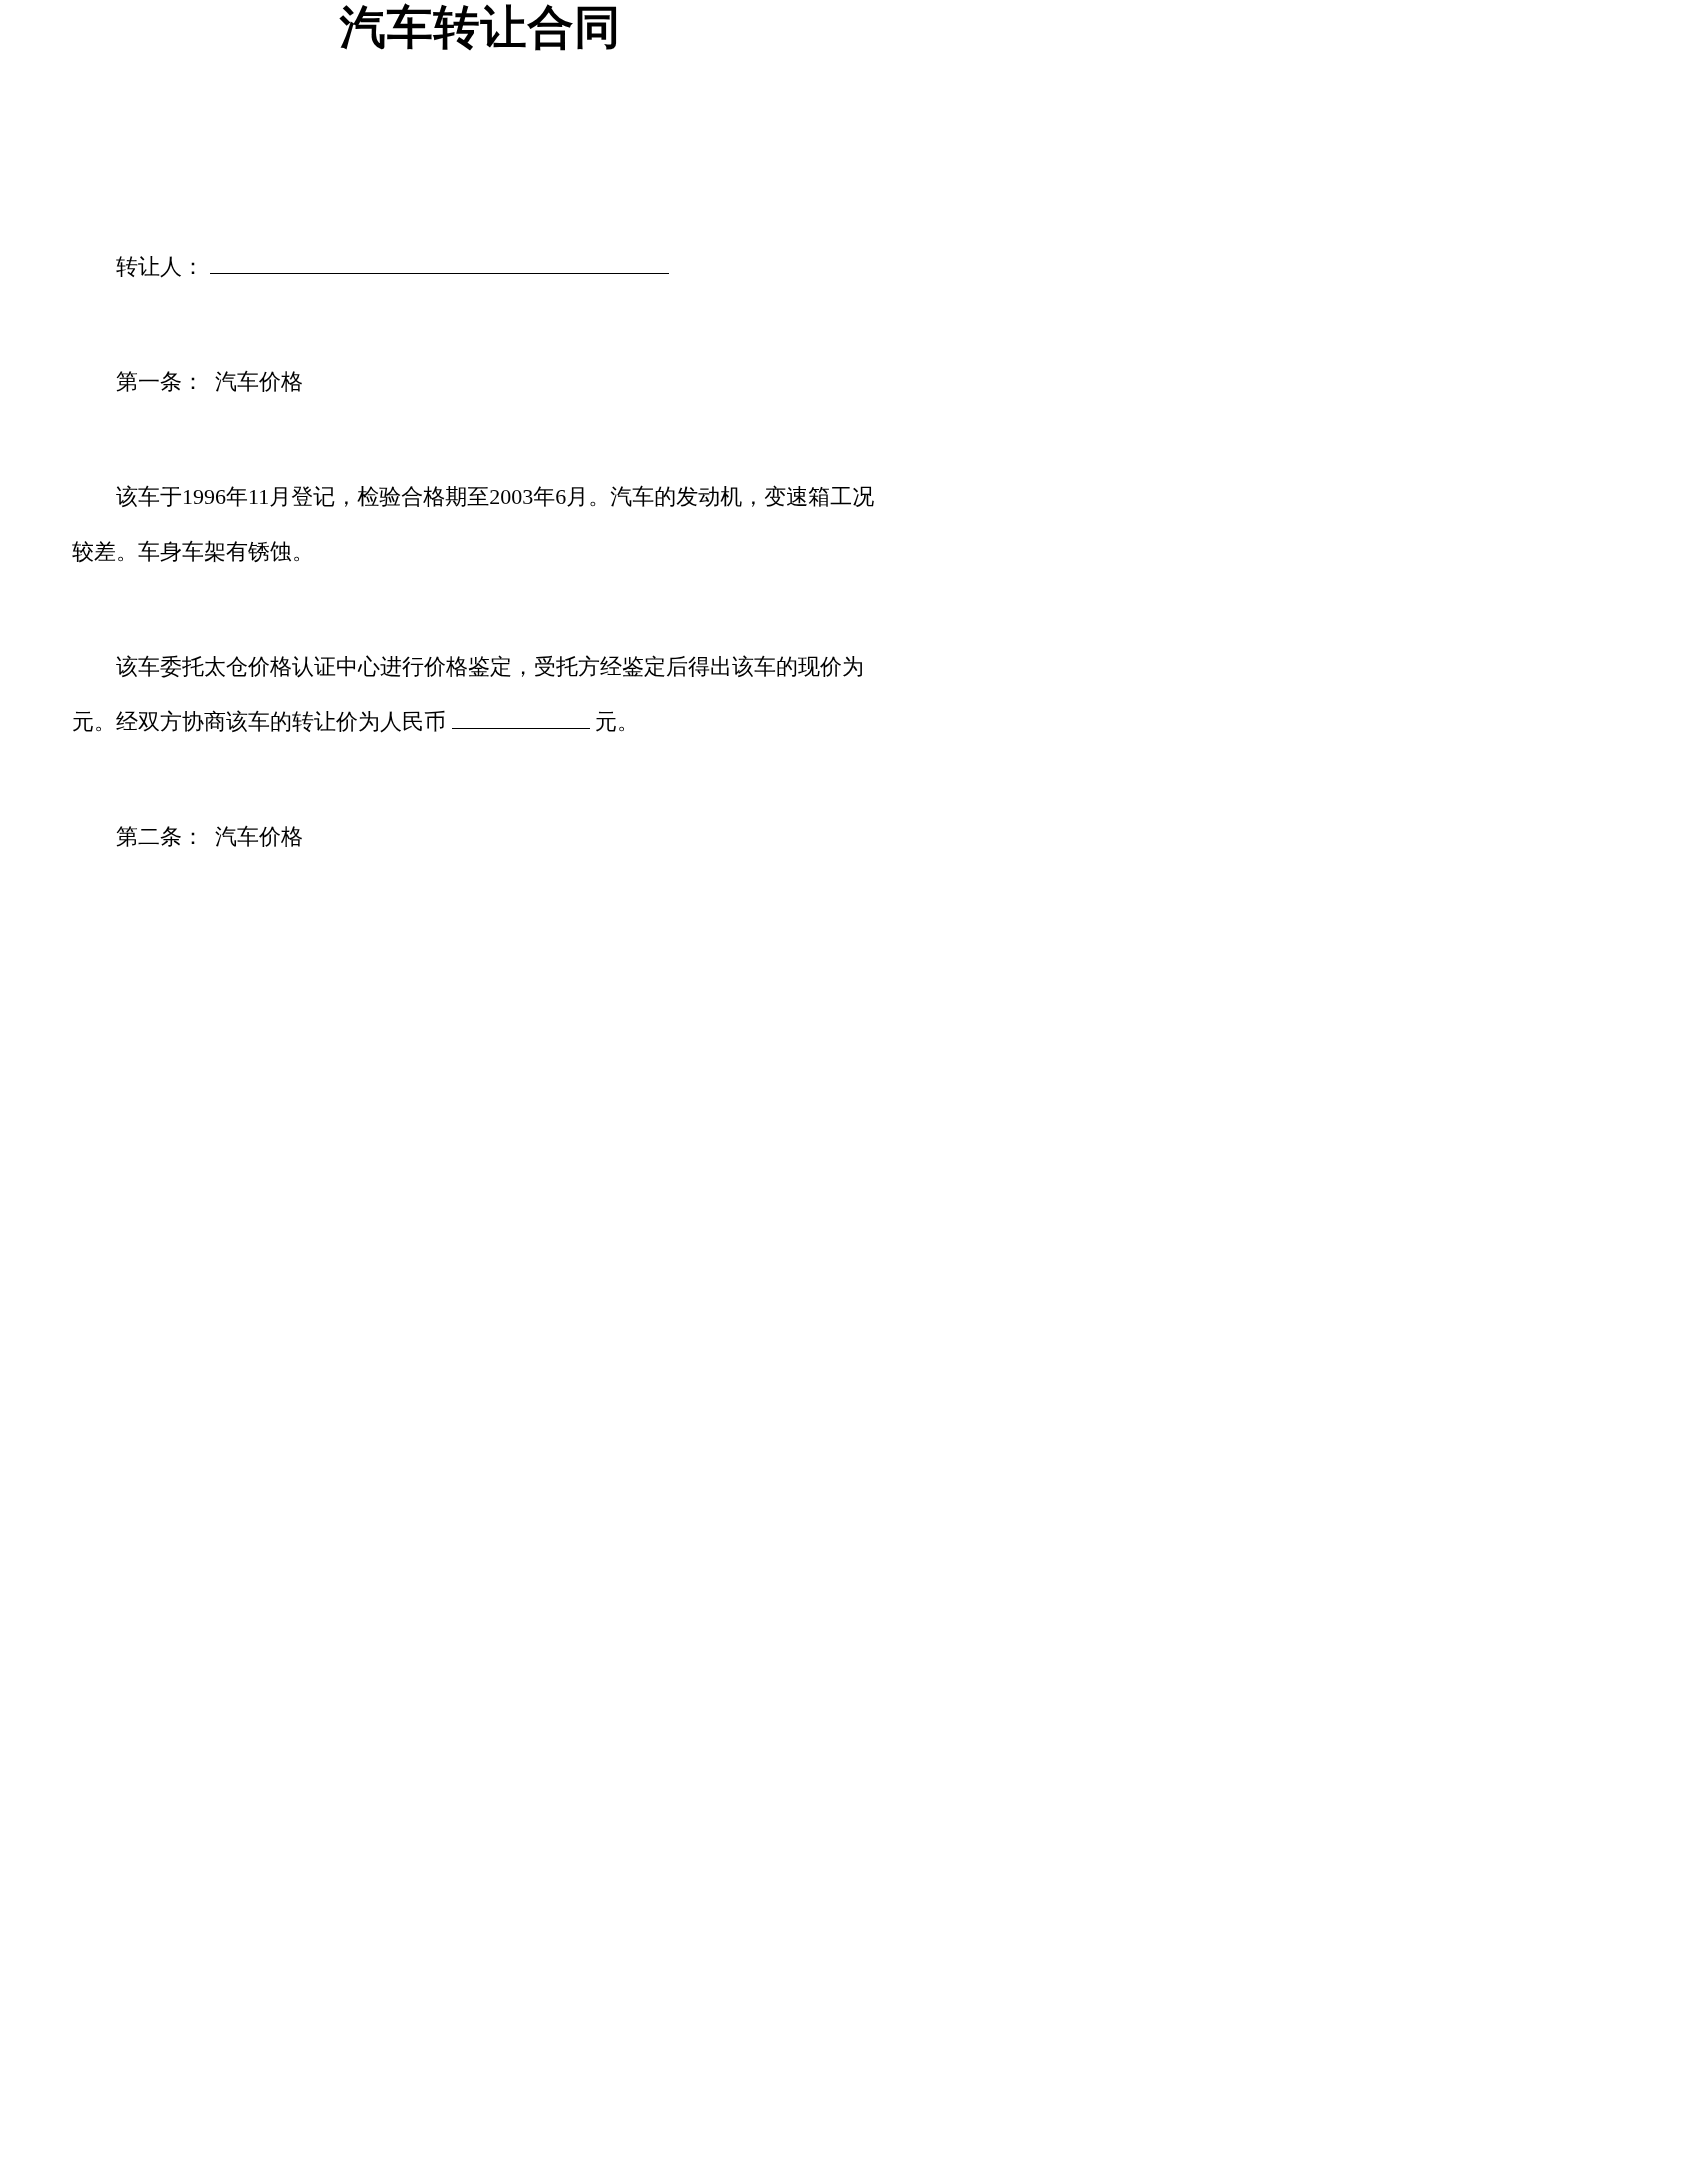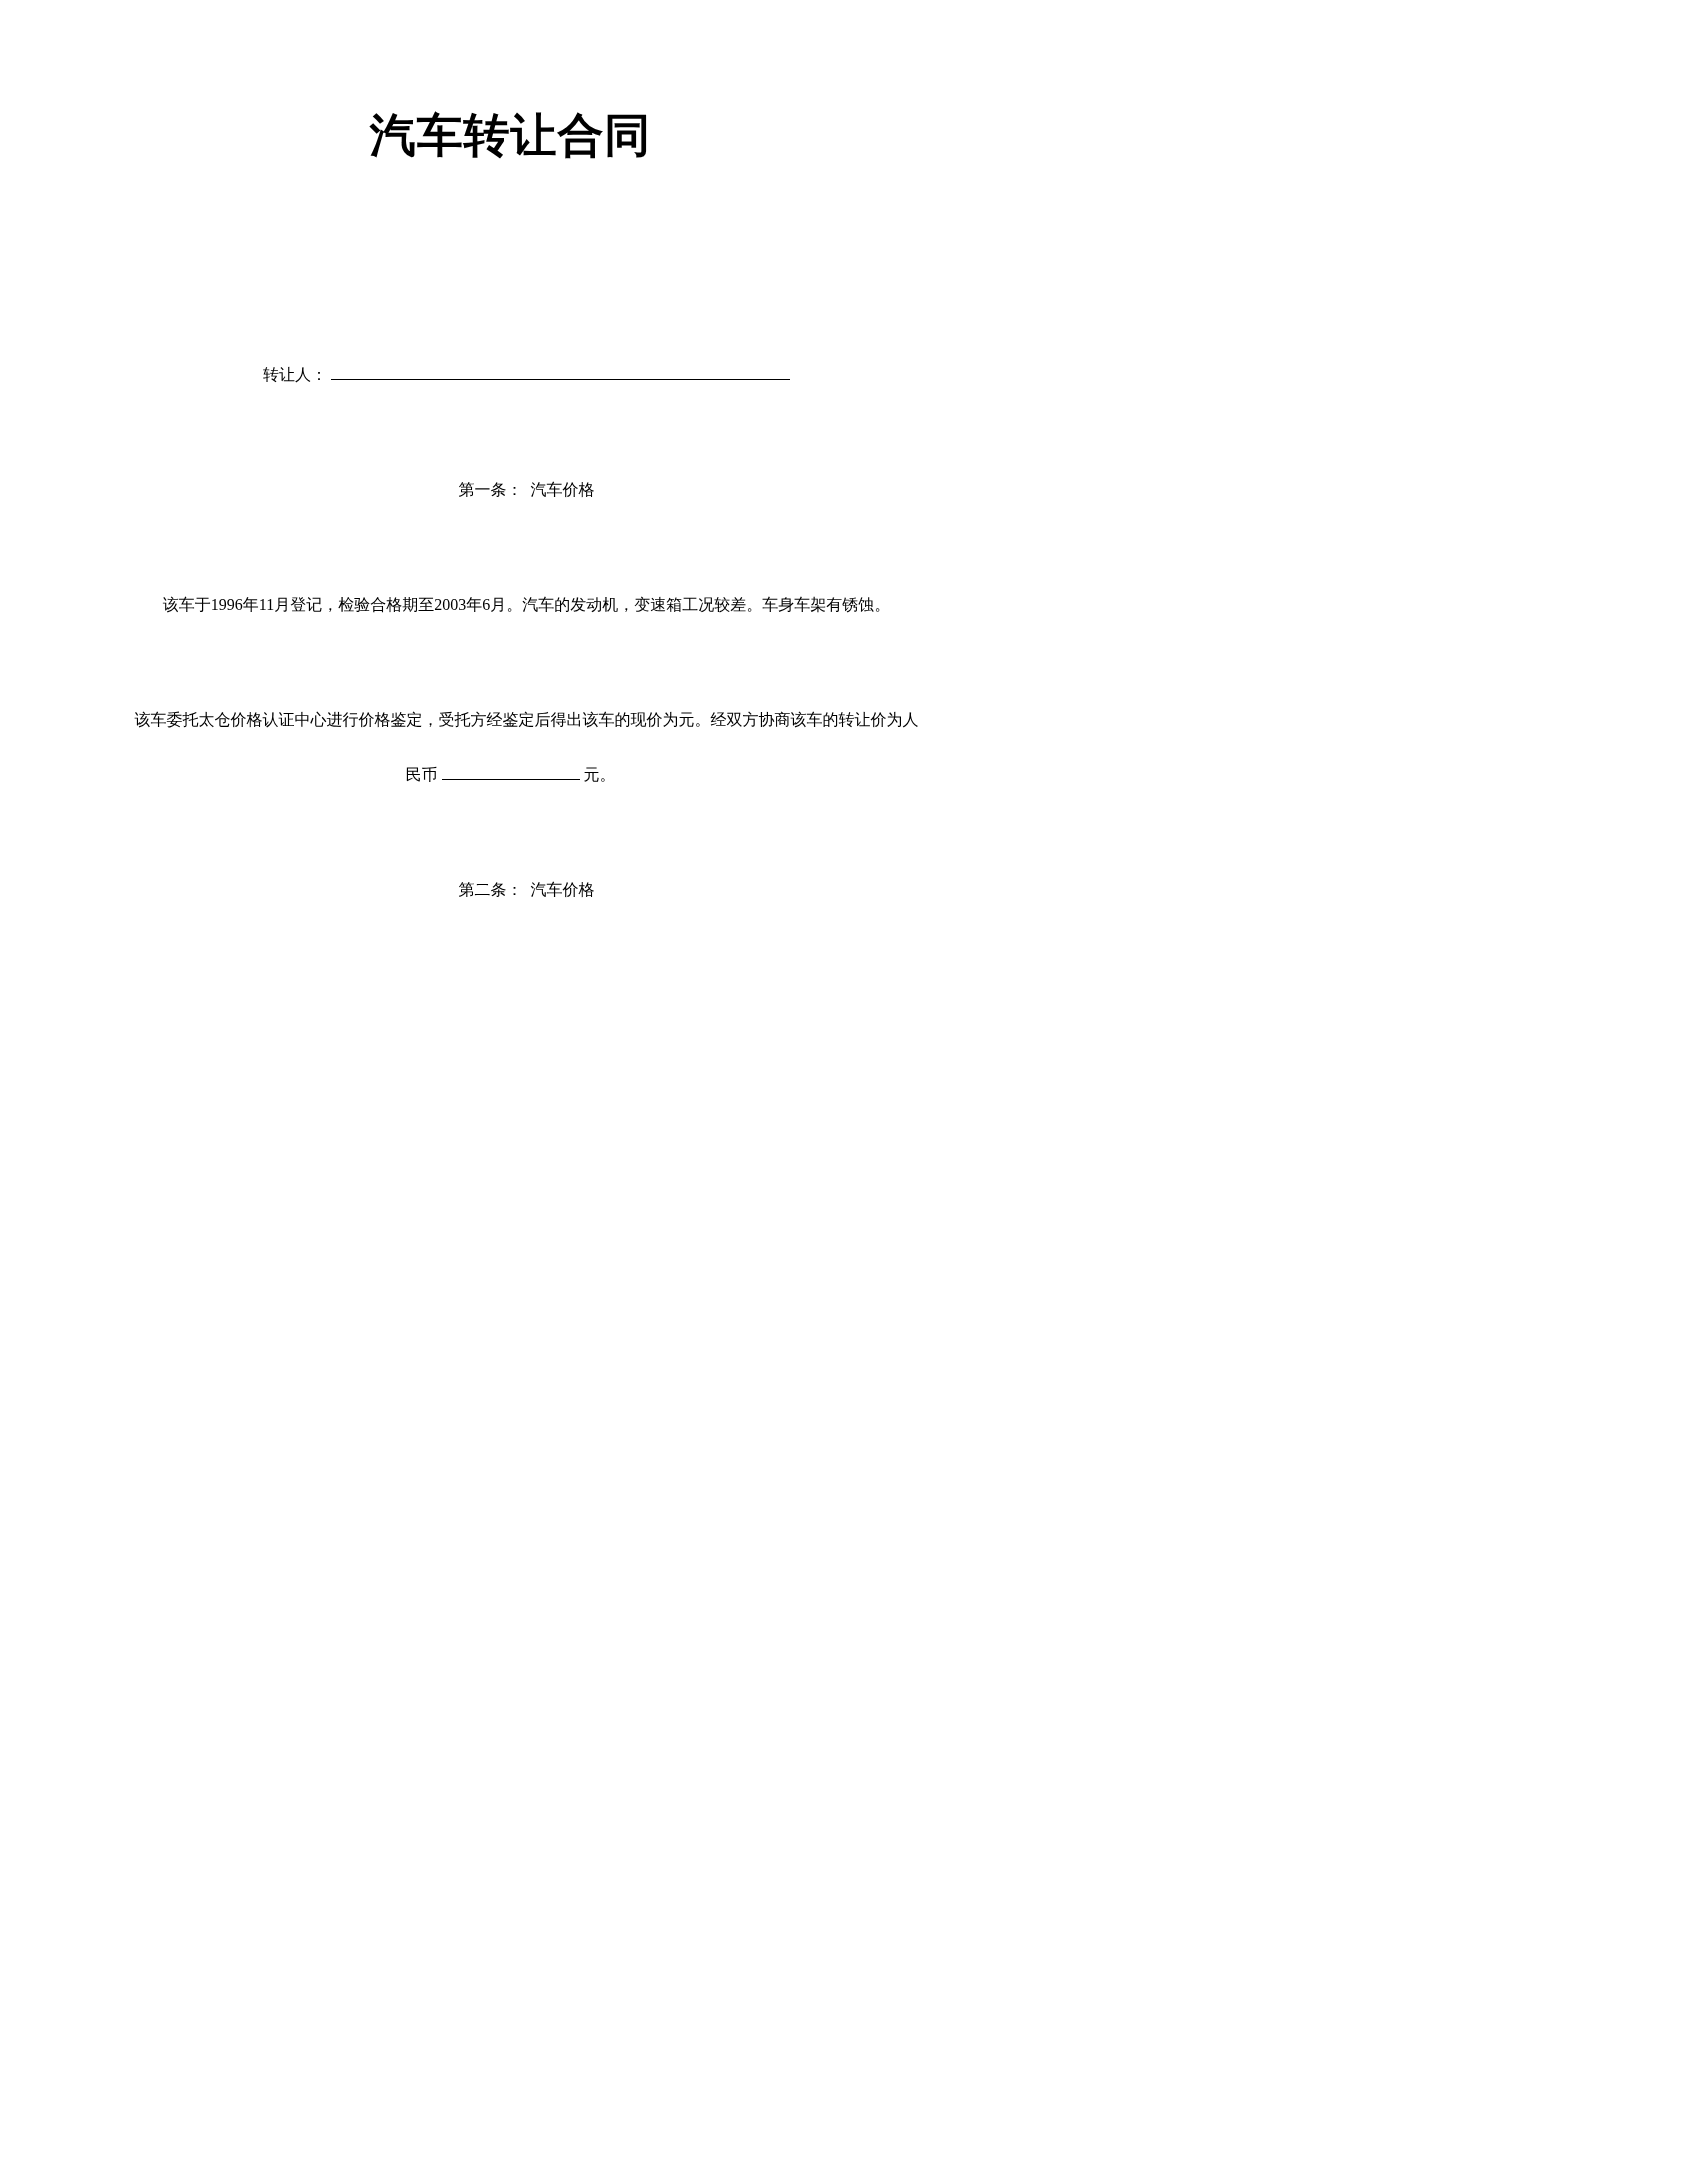--- a/index.html
+++ b/index.html
@@ -9,38 +9,36 @@
   }
   body {
     width: 1686px;
     height: 2182px;
     color: #000;
     font-family: "Liberation Serif", "DejaVu Serif", serif;
     overflow: hidden;
   }
   .page {
     width: 817px;
-    margin-left: 102px;
-    padding-top: 108px;
+    margin-left: 72px;
   }
   .doc-title {
     margin: 0 0 184px 0;
     font-family: "DejaVu Sans", "Liberation Sans", sans-serif;
     font-weight: bold;
     font-size: 46px;
     line-height: 1.2;
     text-align: center;
     letter-spacing: 0.9px;
   }
   .para {
     margin: 60px 0 0 0;
-    font-size: 16px;
+    font-size: 22px;
     line-height: 55px;
     text-indent: 2em;
-    text-align: center;
   }
   .para.first-block {
     margin-top: 0;
   }
   .seg {
     white-space: pre-wrap;
   }
   .blank {
     display: inline-block;
     height: 27.5px;

